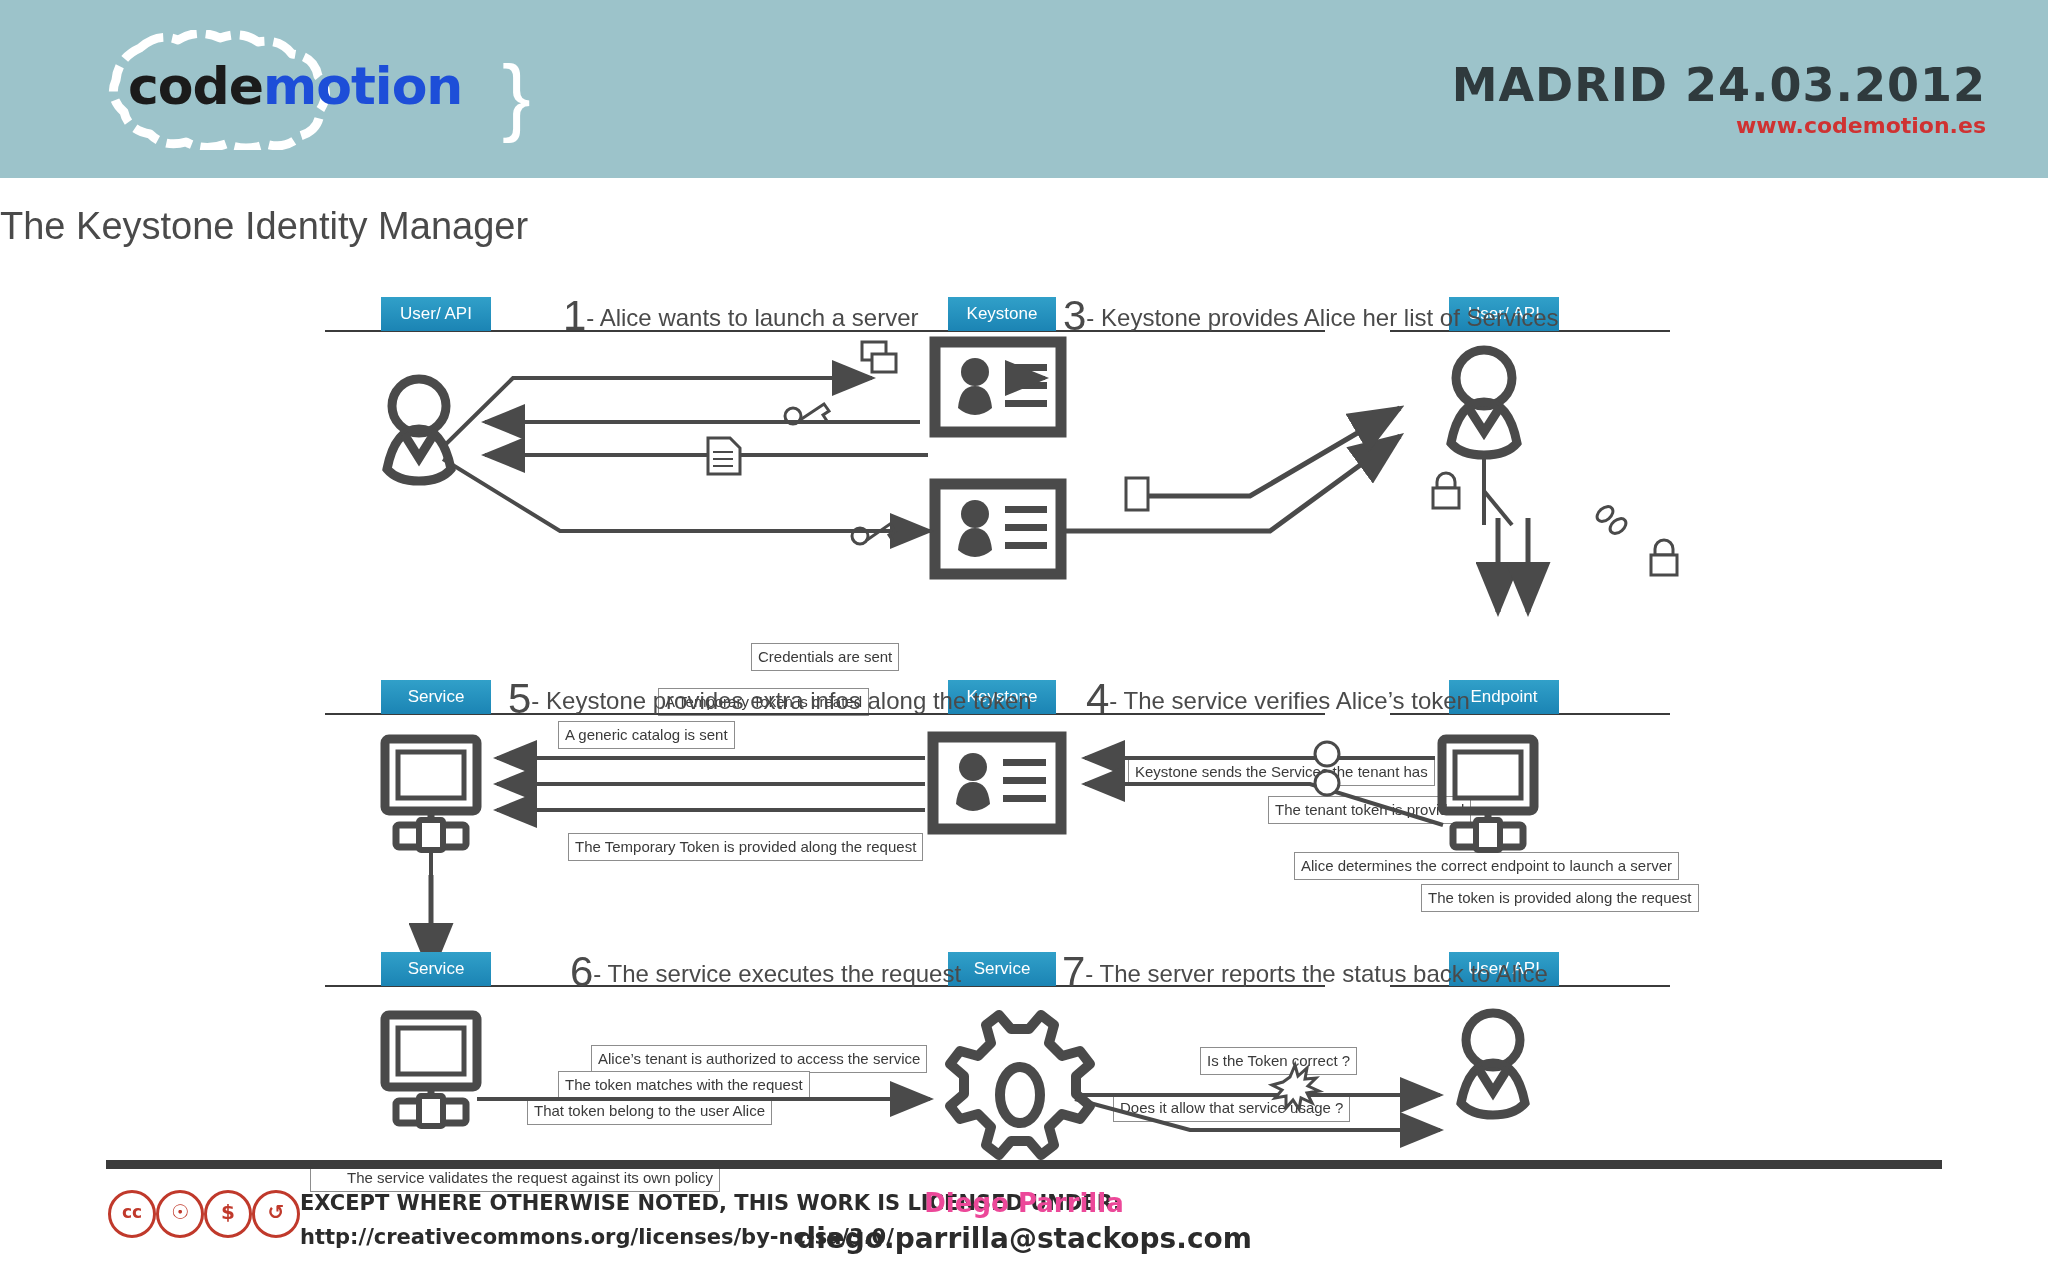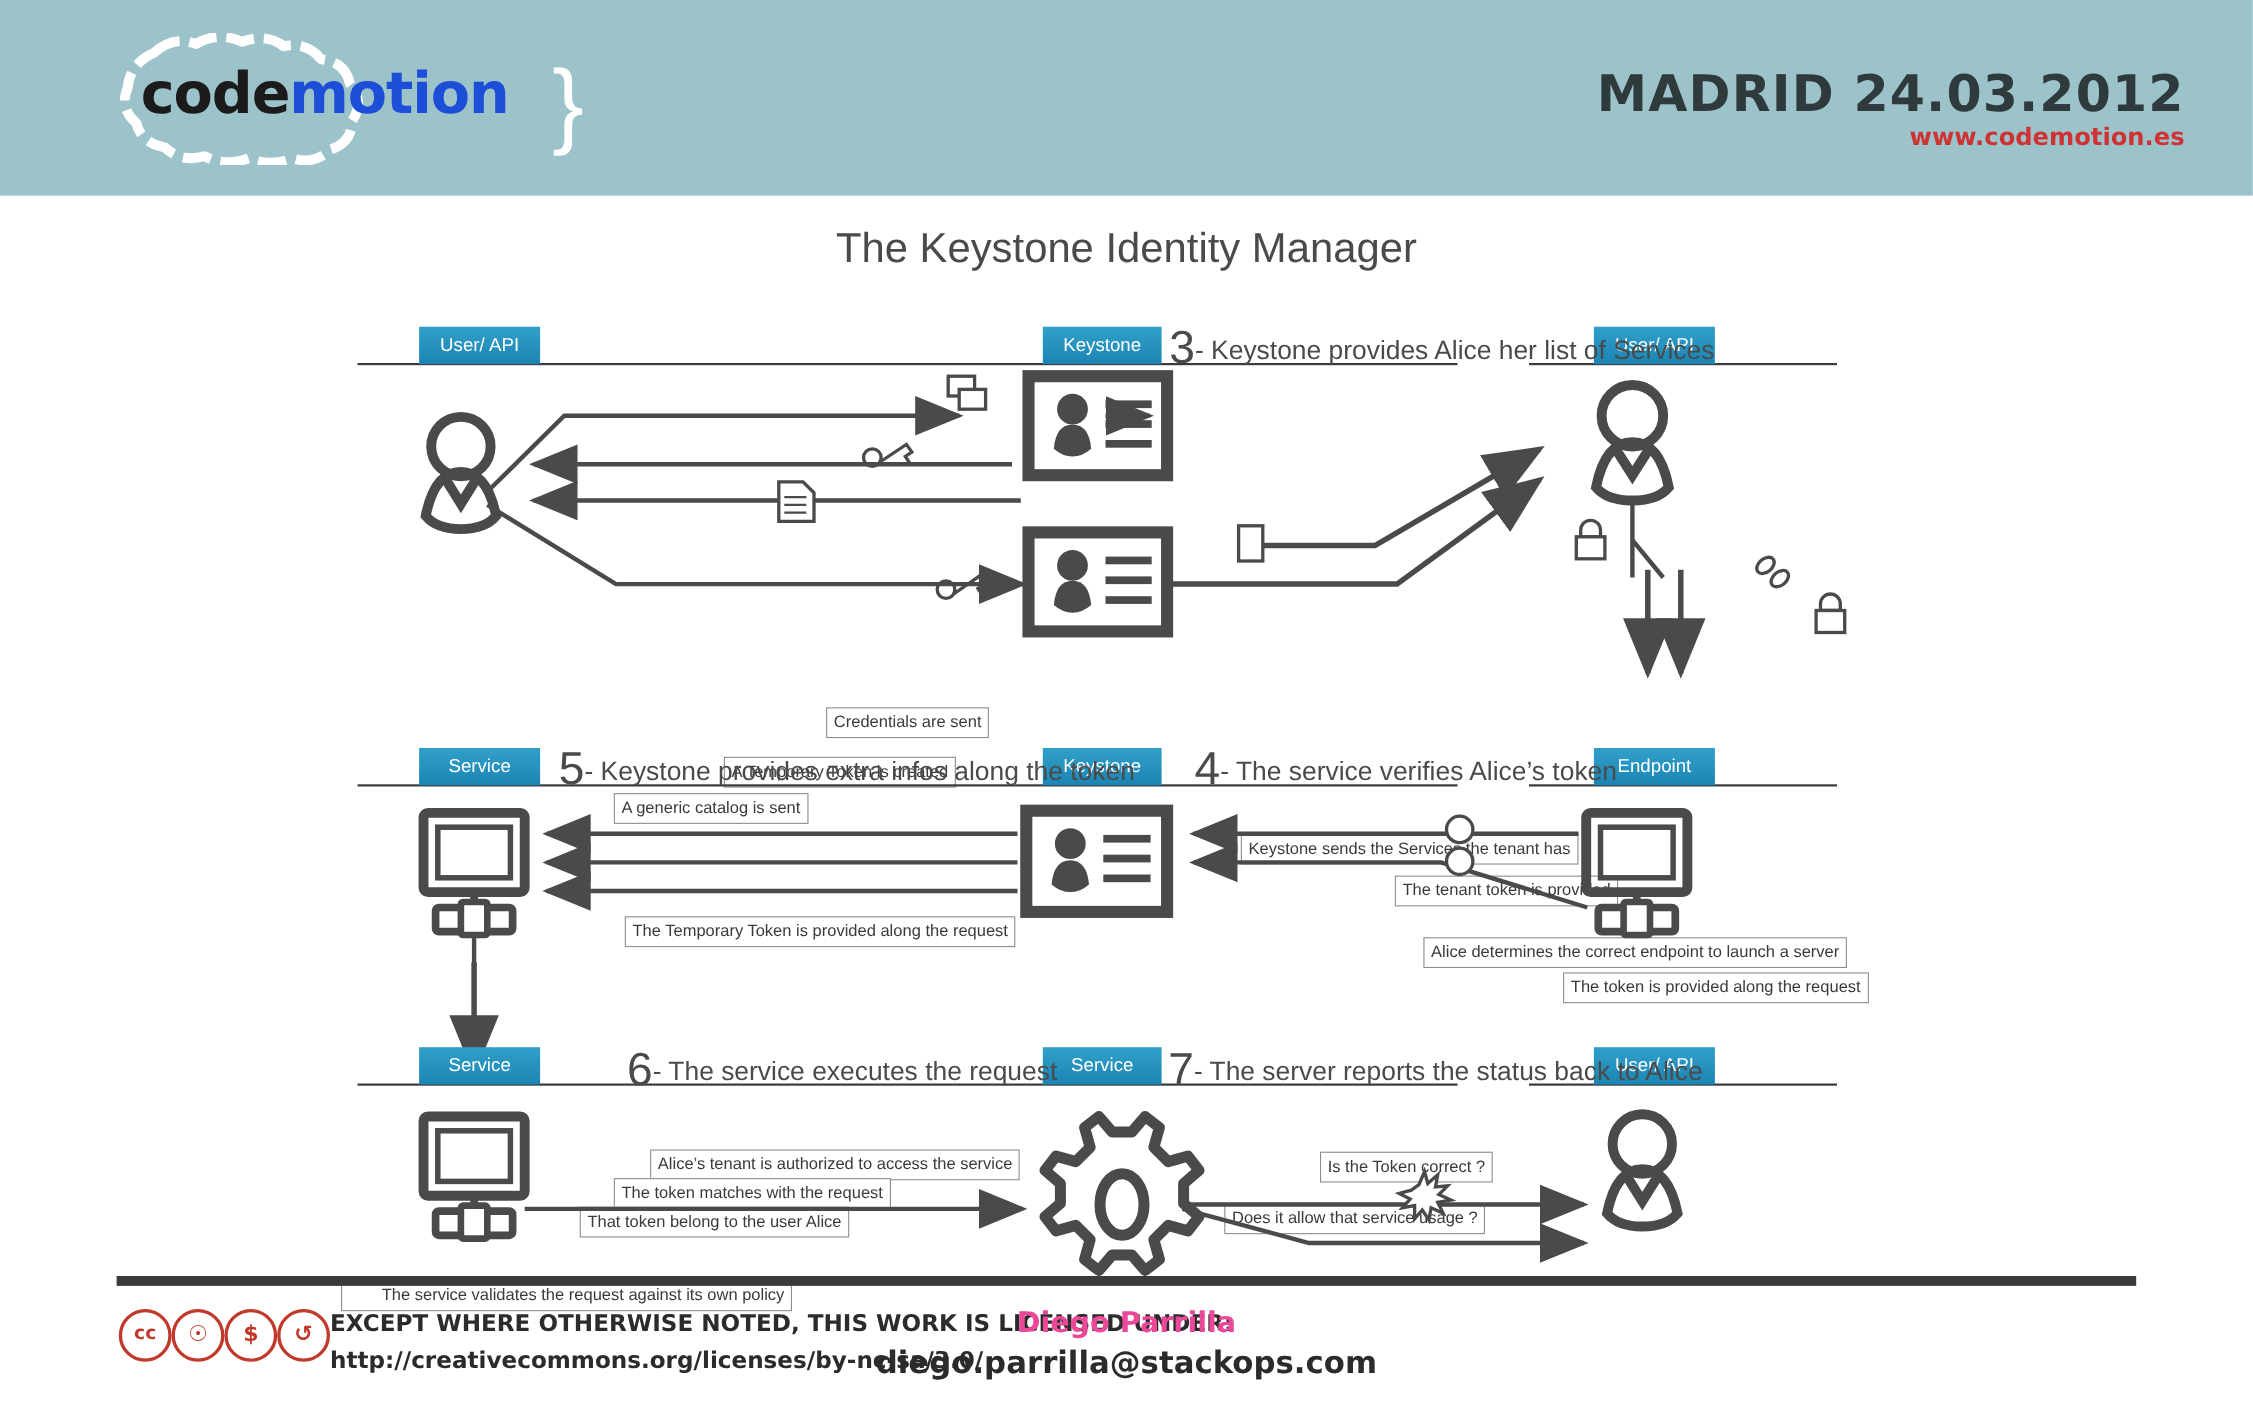--- a/index.html
+++ b/index.html
@@ -12,21 +12,21 @@
   #logo-cloud{position:absolute;left:8px;top:6px;width:300px;height:120px;}
   #logo-text{position:absolute;left:56px;top:36px;font-size:52px;font-weight:bold;letter-spacing:-1px;line-height:1;white-space:nowrap;font-family:"DejaVu Sans",sans-serif;}
   #logo-text .code{color:#1b1b1b;}
   #logo-text .emotion{color:#1d4ed8;}
   #logo-brace{position:absolute;left:430px;top:22px;font-size:86px;color:#fff;font-weight:300;font-family:"Liberation Sans",sans-serif;}
 
   #header-city{position:absolute;right:62px;top:58px;font-size:46px;font-weight:bold;color:#2f3a3d;letter-spacing:1px;font-family:"DejaVu Sans",sans-serif;white-space:nowrap;}
   #header-url{position:absolute;right:62px;top:113px;font-size:22px;font-weight:bold;color:#cf3232;font-family:"DejaVu Sans",sans-serif;white-space:nowrap;}
 
   
-  #slide-title{position:absolute;left:0;top:205px;width:2048px;text-align:center;font-size:38px;color:#4a4a4a;font-weight:400;}
+  #slide-title{position:absolute;left:0;top:205px;width:2048px;text-align:left;font-size:38px;color:#4a4a4a;font-weight:400;}
 
   
   #diagram{position:absolute;left:0;top:280px;width:2048px;height:880px;}
   #diagram svg{position:absolute;left:0;top:0;}
 
   
   .band-line{position:absolute;height:2px;background:#3b3b3b;}
   .role-chip{position:absolute;height:34px;line-height:34px;text-align:center;color:#fff;font-size:17px;
     background:linear-gradient(180deg,#31a0c9 0%,#1b84b4 100%);}
   .step-title{position:absolute;white-space:nowrap;color:#4a4a4a;}
@@ -72,20 +72,23 @@
 
 <div id="slide-title">The Keystone Identity Manager</div>
 
 <div id="diagram">
 
   <div class="band-line" style="left:325px;top:50px;width:1000px;"></div>
   <div class="band-line" style="left:1390px;top:50px;width:280px;"></div>
   <div class="role-chip" style="left:381px;top:17px;width:110px;">User/ API</div>
   <div class="role-chip" style="left:948px;top:17px;width:108px;">Keystone</div>
   <div class="role-chip" style="left:1449px;top:17px;width:110px;">User/ API</div>
+  <div class="step-title" style="left:563px;top:12px;">
+    <span class="num">1</span><span class="txt">- Alice wants to launch a server</span>
+  </div>
   <div class="step-title" style="left:1063px;top:12px;">
     <span class="num">3</span><span class="txt">- Keystone provides Alice her list of Services</span>
   </div>
 
   <svg width="2048" height="360" style="top:56px;">
     <defs>
       <marker id="ah" markerWidth="11" markerHeight="9" refX="10" refY="4.5" orient="auto">
         <polygon points="0,0 11,4.5 0,9" fill="#4a4a4a"></polygon>
       </marker>
     </defs>

